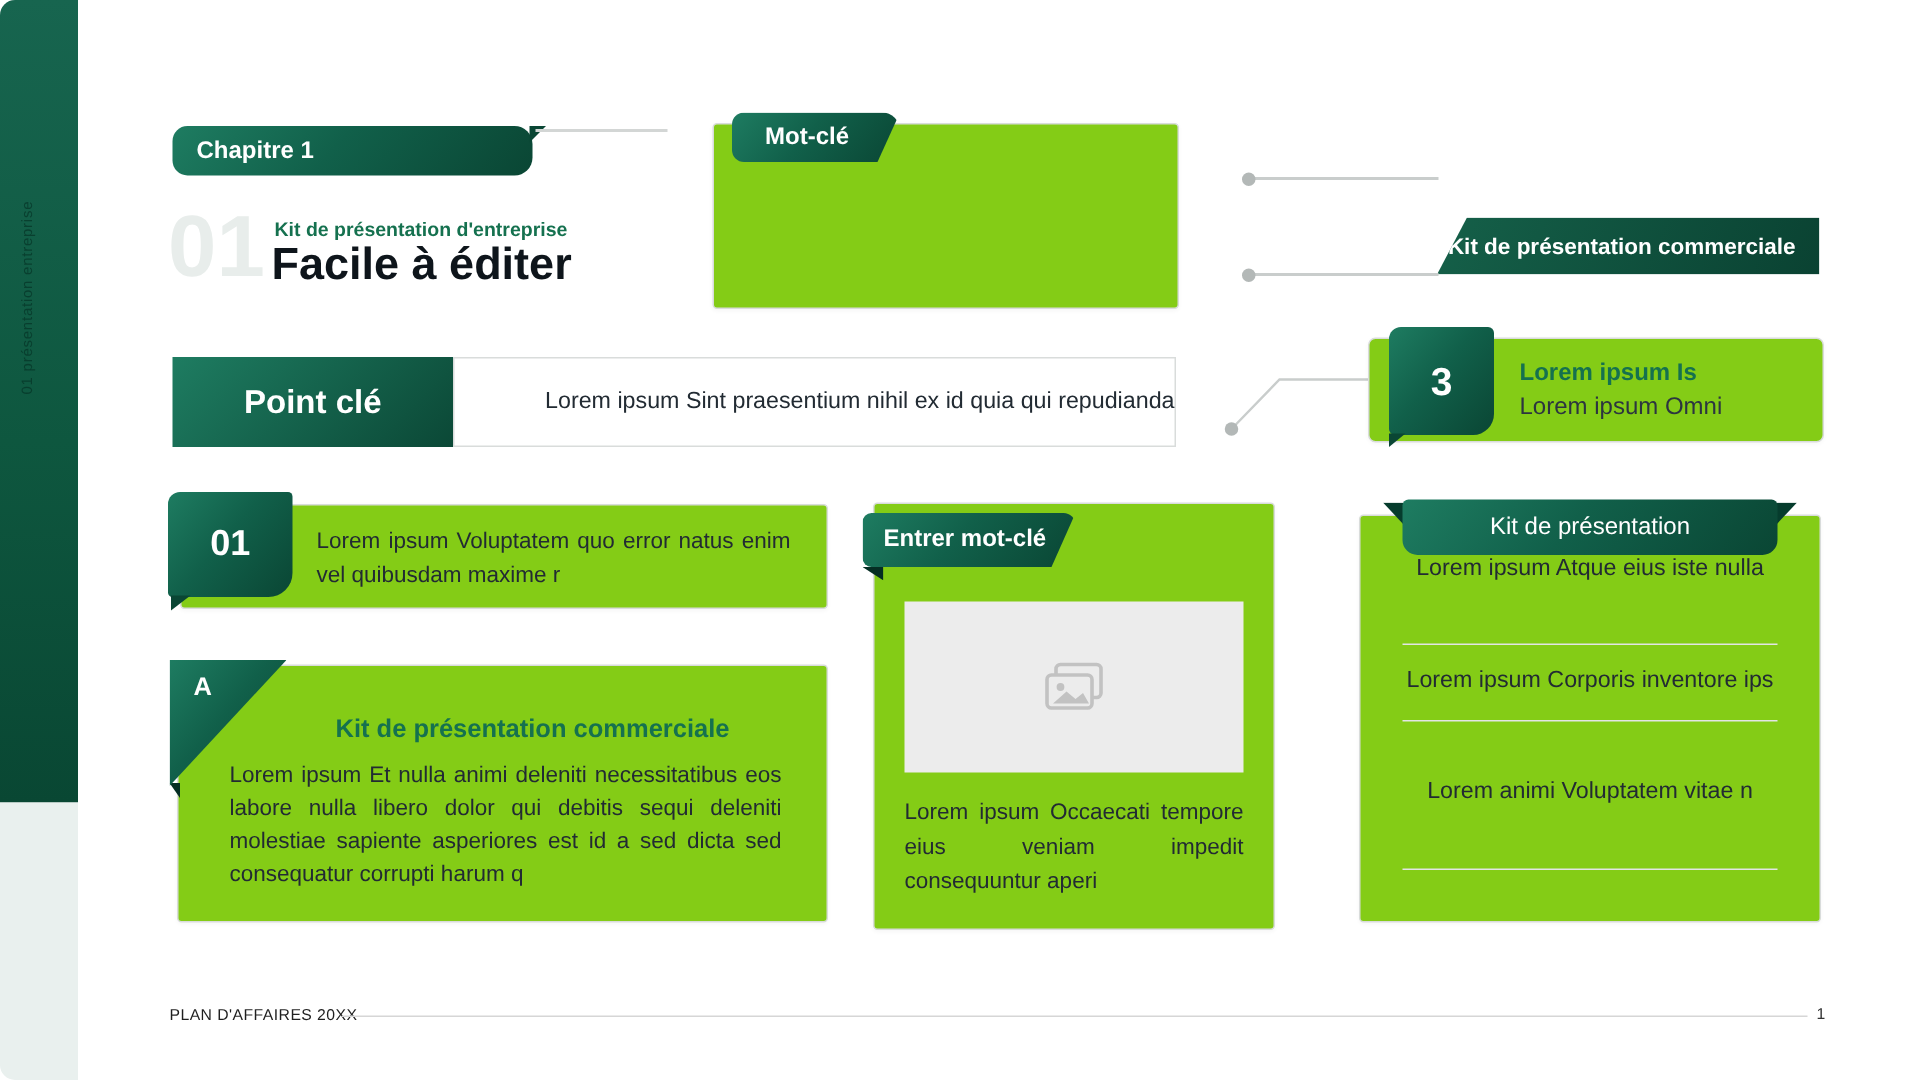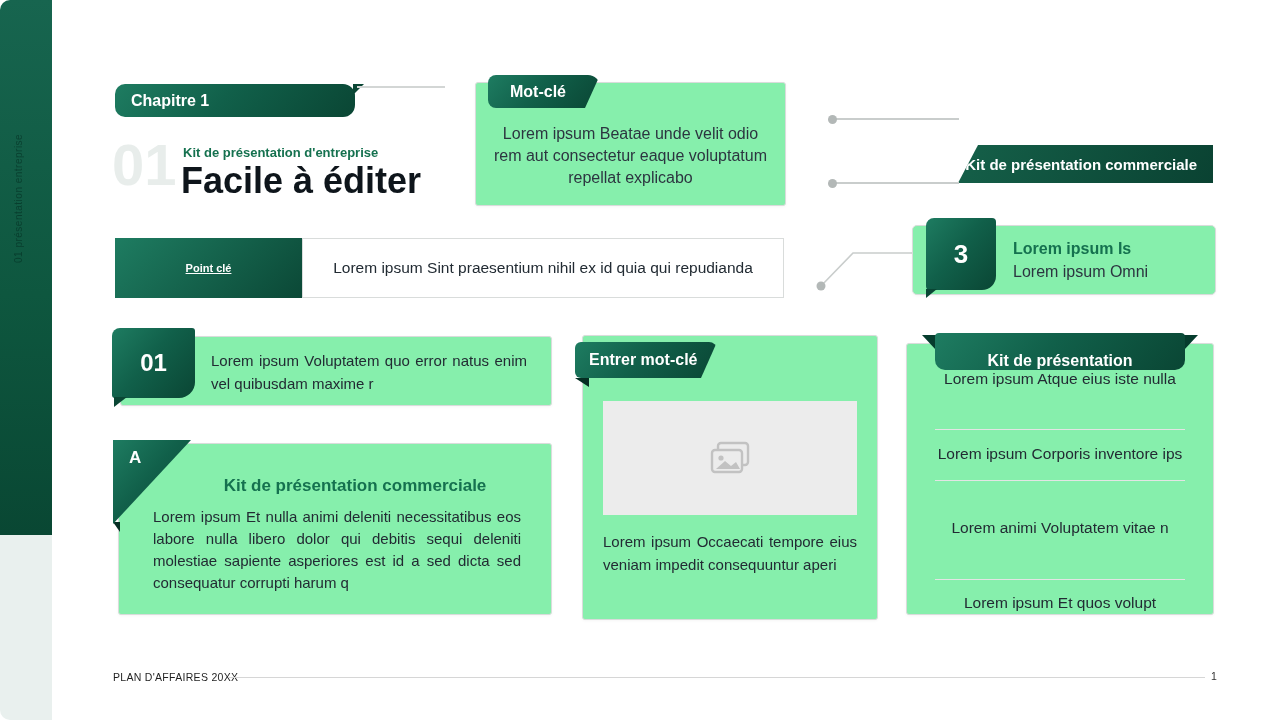--- a/index.html
+++ b/index.html
@@ -24,46 +24,46 @@
   .grad-dark{background:linear-gradient(115deg,#156049 0%,#0a4232 100%);}
   
   .chapter-banner{position:absolute;left:115px;top:84px;width:240px;height:33px;
     border-radius:10px 12px 12px 10px;display:flex;align-items:center;padding-left:16px;box-sizing:border-box;
     color:#fff;font-size:16px;font-weight:700;}
   .chapter-banner::after{content:"";position:absolute;right:-9px;top:0;width:0;height:0;
     border-top:11px solid #0a4634;border-right:11px solid transparent;}
   .chapter-line{position:absolute;left:357px;top:86px;width:88px;height:2px;background:#d3d6d5;}
   .watermark{position:absolute;left:112px;top:136px;font-size:58px;line-height:1;font-weight:800;color:#e8edeb;}
   .kicker{position:absolute;left:183px;top:145px;font-size:13px;font-weight:700;color:#15714f;}
-  .page-title{position:absolute;left:181px;top:160px;font-size:36px;font-weight:700;color:#0e151b;text-align:right;}
-  
-  .card{position:absolute;background:#86efac;border:1px solid #d9dcdb;border-radius:3px;
+  .page-title{position:absolute;left:181px;top:160px;font-size:30px;font-weight:700;color:#0e151b;text-align:right;}
+  
+  .card{position:absolute;background:#84cc16;border:1px solid #d9dcdb;border-radius:3px;
     box-shadow:0 1px 3px rgba(0,0,0,.04);box-sizing:border-box;}
   
   .kw-card{left:475px;top:82px;width:311px;height:124px;}
   .kw-tag{position:absolute;left:12px;top:-8px;width:112px;height:33px;
     border-radius:8px 12px 4px 8px;
     clip-path:polygon(0 0,100% 0,calc(100% - 15px) 100%,0 100%);
     display:flex;align-items:center;justify-content:center;color:#fff;font-size:16px;font-weight:700;
     padding-right:12px;box-sizing:border-box;}
   .kw-body{position:absolute;left:14px;right:14px;top:40px;text-align:center;
     font-size:16px;line-height:22px;color:#2c3540;}
   
   .slant-banner{position:absolute;left:958px;width:255px;height:38px;
     clip-path:polygon(20px 0,100% 0,100% 100%,0 100%);
     display:flex;align-items:center;justify-content:flex-end;padding-right:16px;box-sizing:border-box;
     color:#fff;font-size:15px;font-weight:600;}
   .banner-line{position:absolute;height:2px;background:#c9cdcc;}
   .banner-line::before{content:"";position:absolute;left:-4px;top:-3.5px;width:9px;height:9px;border-radius:50%;background:#b3b8b7;}
   
   .kp-green{position:absolute;left:115px;top:238px;width:187px;height:60px;
     background:linear-gradient(135deg,#1e7c61 0%,#0b4836 100%);
-    display:flex;align-items:center;justify-content:center;color:#fff;font-size:11px;font-weight:600;z-index:2;text-decoration:underline;}
+    display:flex;align-items:center;justify-content:center;color:#fff;font-size:22px;font-weight:600;z-index:2;}
   .kp-white{position:absolute;left:302px;top:238px;width:482px;height:60px;background:#fff;border:1px solid #d9dcdb;
-    box-sizing:border-box;display:flex;align-items:center;justify-content:center;font-size:15.5px;color:#222b33;}
+    box-sizing:border-box;display:flex;align-items:center;justify-content:flex-end;font-size:15.5px;color:#222b33;}
   
   .n3-card{left:912px;top:225px;width:304px;height:70px;border-radius:5px;}
   .n3-square{position:absolute;left:13px;top:-8px;width:70px;height:72px;border-radius:8px 4px 14px 4px;
     display:flex;align-items:center;justify-content:center;color:#fff;font-size:26px;font-weight:700;z-index:2;}
   .n3-square::after{content:"";position:absolute;left:0;bottom:-8px;width:0;height:0;
     border-top:9px solid #0a4634;border-right:11px solid transparent;}
   .n3-title{position:absolute;left:100px;top:14px;font-size:16px;font-weight:700;color:#15714f;}
   .n3-sub{position:absolute;left:100px;top:37px;font-size:16px;color:#2c3540;text-align:right;}
   .n3-connector{position:absolute;left:815px;top:248px;width:100px;height:46px;}
   
@@ -79,37 +79,37 @@
   .a-corner{position:absolute;left:-6px;top:-4px;width:78px;height:84px;
     clip-path:polygon(0 0,100% 0,0 100%);z-index:2;}
   .a-corner span{position:absolute;left:16px;top:8px;color:#fff;font-size:17px;font-weight:700;}
   .a-fold{position:absolute;left:-6px;top:78px;width:7px;height:10px;background:#052e23;
     clip-path:polygon(0 0,100% 0,100% 100%);z-index:1;}
   .a-title{position:absolute;left:60px;right:20px;top:32px;text-align:center;
     font-size:17px;font-weight:700;color:#15714f;}
   .a-body{position:absolute;left:34px;right:30px;top:62px;font-size:15px;line-height:22px;
     text-align:justify;color:#222b33;}
   
-  .img-card{left:582px;top:335px;width:296px;height:285px;}
+  .img-card{left:582px;top:335px;width:268px;height:285px;}
   .img-tag{position:absolute;left:-8px;top:6px;width:142px;height:36px;
     border-radius:6px 8px 0 6px;
     clip-path:polygon(0 0,100% 0,calc(100% - 16px) 100%,0 100%);
     display:flex;align-items:center;padding-left:14px;box-sizing:border-box;
     color:#fff;font-size:16px;font-weight:700;z-index:2;}
   .img-fold{position:absolute;left:-8px;top:42px;width:14px;height:9px;background:#052e23;
     clip-path:polygon(0 0,100% 0,100% 100%);}
   .img-placeholder{position:absolute;left:20px;right:20px;top:65px;height:114px;background:#ececec;
     display:flex;align-items:center;justify-content:center;}
   .img-body{position:absolute;left:20px;right:20px;top:194px;font-size:15px;line-height:23px;
     text-align:justify;color:#222b33;}
   
   .list-card{left:906px;top:343px;width:308px;height:272px;}
   .ribbon{position:absolute;left:50%;transform:translateX(-50%);top:-11px;width:250px;height:37px;
-    border-radius:4px 4px 10px 10px;display:flex;align-items:flex-end;justify-content:center;
-    color:#fff;font-size:16px;font-weight:700;z-index:2;}
+    border-radius:4px 4px 10px 10px;display:flex;align-items:center;justify-content:center;
+    color:#fff;font-size:16px;font-weight:400;z-index:2;}
   .ribbon-fold{position:absolute;top:-9px;width:14px;height:15px;background:#063c2d;z-index:1;}
   .ribbon-fold.left{left:calc(50% - 138px);clip-path:polygon(0 0,100% 0,100% 100%);}
   .ribbon-fold.right{left:calc(50% + 124px);clip-path:polygon(0 0,100% 0,0 100%);}
   .list-item{position:absolute;left:12px;right:12px;text-align:center;font-size:15.5px;color:#222b33;}
   .list-divider{position:absolute;left:28px;right:28px;height:1px;background:#e2e5e4;}
   
   .footer-label{position:absolute;left:113px;top:671px;font-size:10.5px;font-weight:500;
     letter-spacing:.3px;color:#1f1f1f;}
   .footer-line{position:absolute;left:228px;top:677px;width:977px;height:1px;background:#d6d6d6;}
   .footer-page{position:absolute;left:1211px;top:670px;font-size:10.5px;color:#333;}
@@ -128,21 +128,20 @@
   </div>
   <div class="chapter-line"></div>
   <div class="watermark">01</div>
   <div class="kicker">Kit de présentation d'entreprise</div>
   <div class="page-title">Facile à éditer</div>
 
   <div class="card kw-card">
     <div class="kw-tag grad">
       <span>Mot-clé</span>
     </div>
-    <div class="kw-body">Lorem ipsum Beatae unde velit odio rem aut consectetur eaque voluptatum repellat explicabo</div>
   </div>
 
   <div class="banner-line" style="left:832px;top:118px;width:127px;"></div>
   <div class="slant-banner grad-dark" style="top:145px;">
     <span>Kit de présentation commerciale</span>
   </div>
   <div class="banner-line" style="left:832px;top:182px;width:127px;"></div>
 
   <div class="kp-green">
     <span>Point clé</span>
@@ -200,20 +199,19 @@
     <div class="ribbon-fold right"></div>
     <div class="ribbon grad">
       <span>Kit de présentation</span>
     </div>
     <div class="list-item" style="top:26px;">Lorem ipsum Atque eius iste nulla</div>
     <div class="list-divider" style="top:85px;"></div>
     <div class="list-item" style="top:101px;">Lorem ipsum Corporis inventore ips</div>
     <div class="list-divider" style="top:136px;"></div>
     <div class="list-item" style="top:175px;">Lorem animi Voluptatem vitae n</div>
     <div class="list-divider" style="top:235px;"></div>
-    <div class="list-item" style="top:250px;">Lorem ipsum Et quos volupt</div>
   </div>
 
   <div class="footer-label">PLAN D'AFFAIRES 20XX</div>
   <div class="footer-line"></div>
   <div class="footer-page">1</div>
 
 </div>
 
 </body></html>

